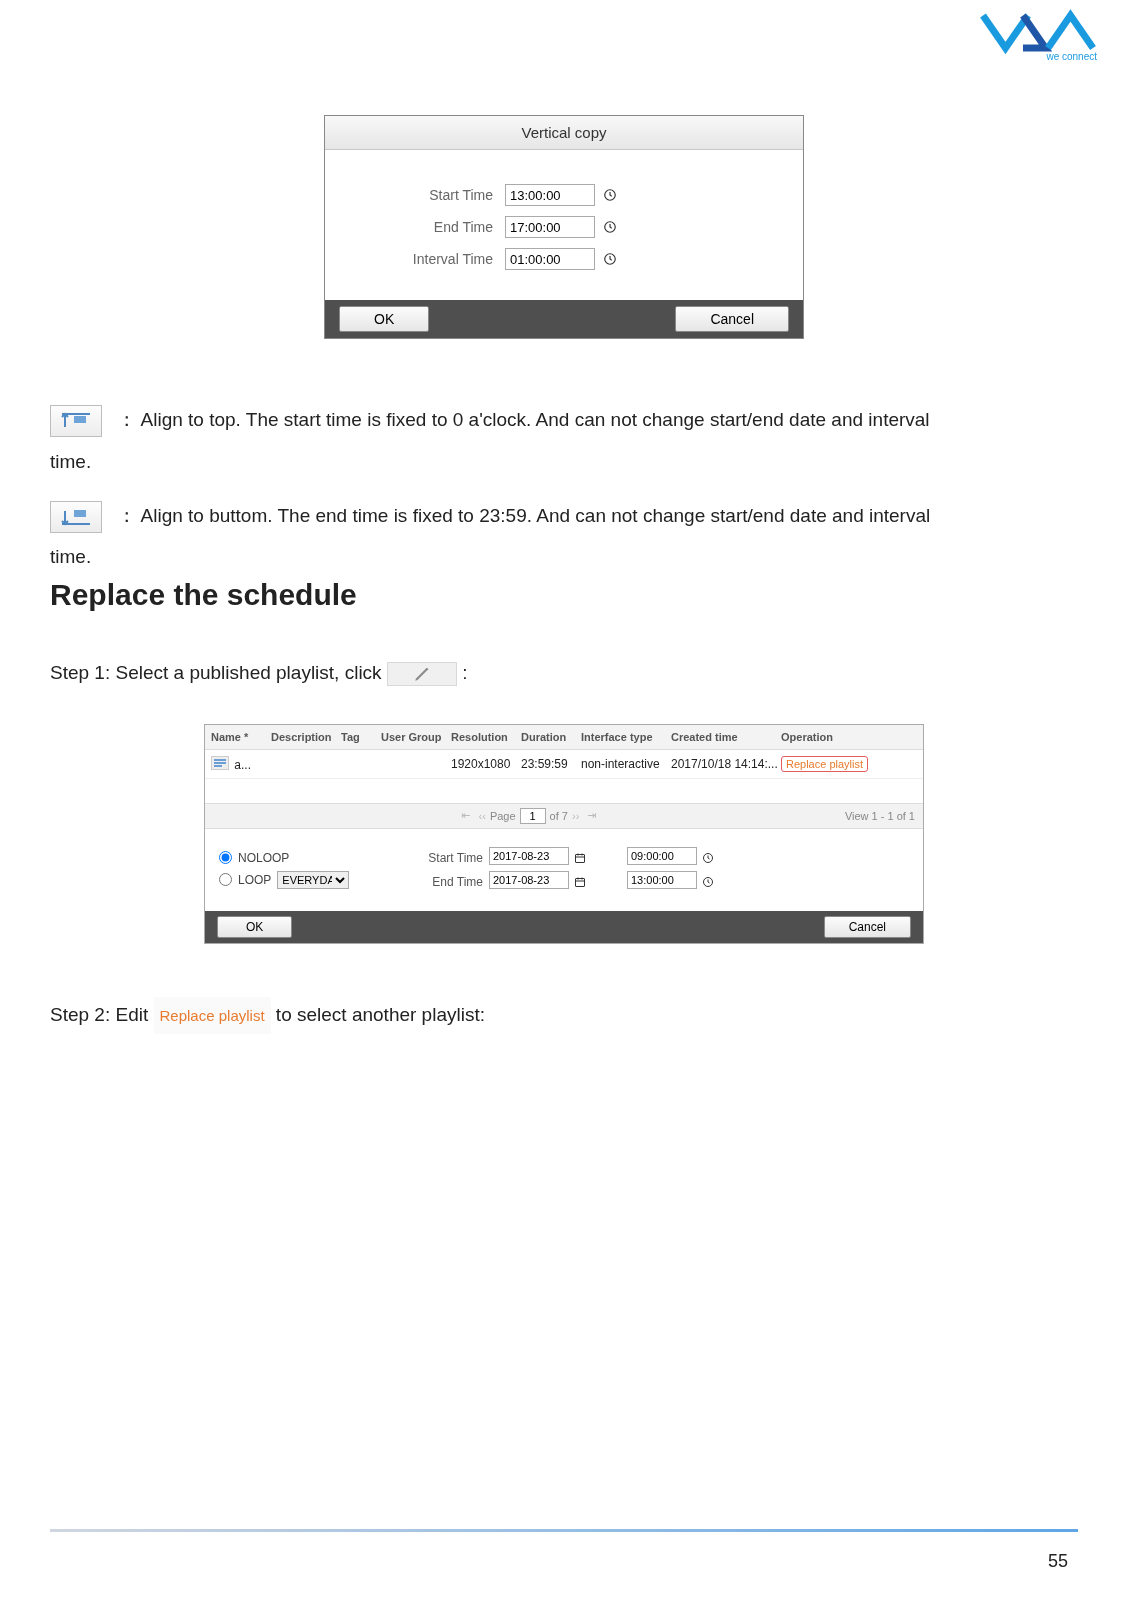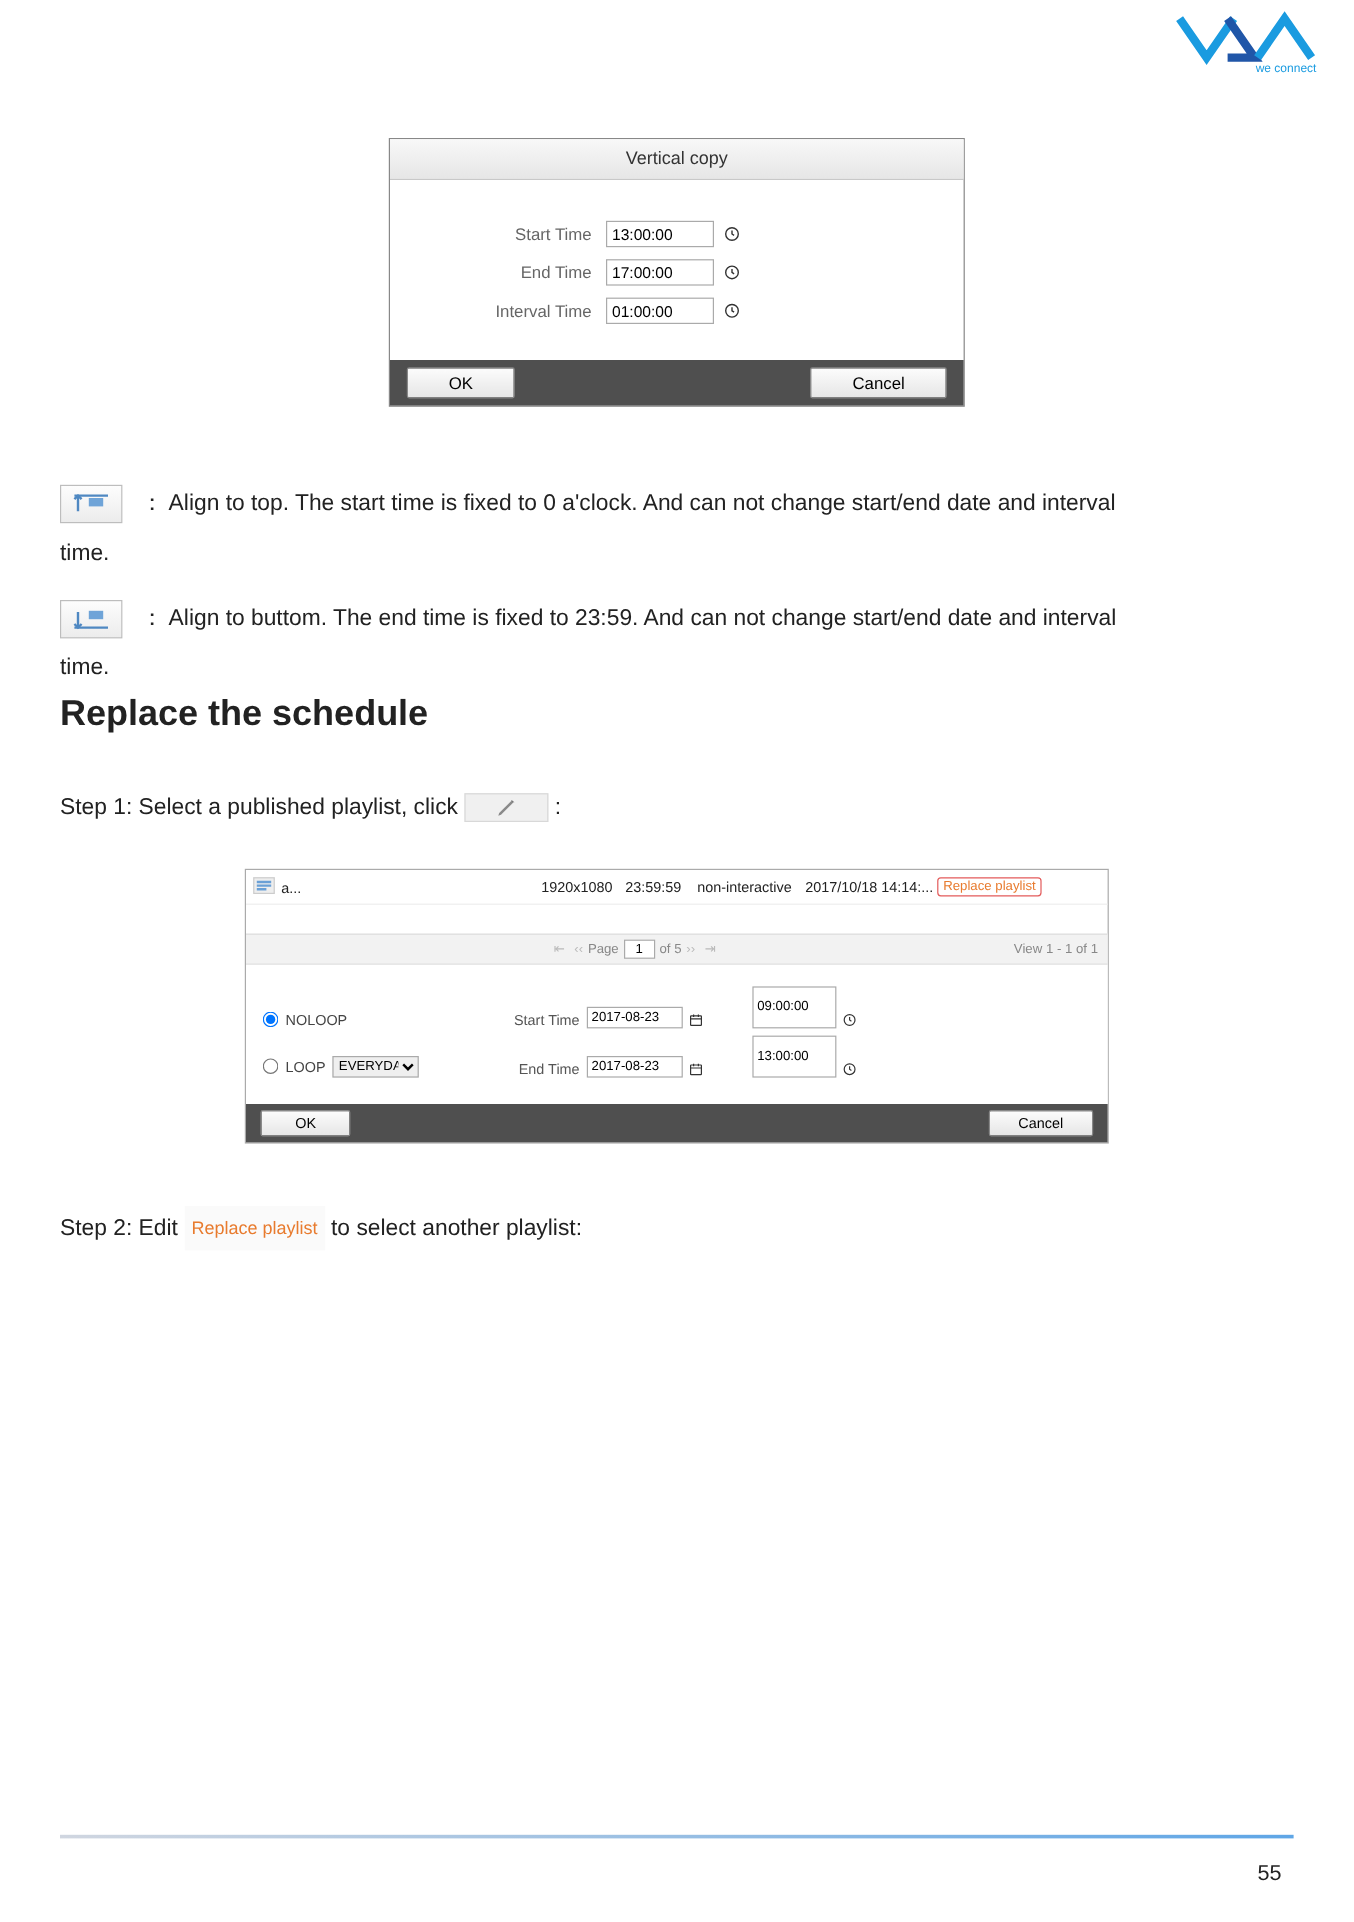--- a/index.html
+++ b/index.html
@@ -148,21 +148,21 @@
     background:#f2f2f2; border-top:1px solid #ddd; border-bottom:1px solid #ddd;
     display:flex; align-items:center; padding:4px 8px; color:#888; font-size:11px;
   }
   .pager .gap{flex:1;}
   .pgin{width:26px; height:16px; border:1px solid #aaa; text-align:center; font-size:11px; margin:0 4px;}
   .dlg2-body{ padding:12px 14px 16px 14px; background:#fff; }
   .row2{ display:flex; align-items:flex-end; margin:6px 0; font-size:12px; color:#444; }
   .row2 .lead{ flex:0 0 200px; display:flex; align-items:center; gap:6px;}
   .row2 .lbl { flex:0 0 70px; text-align:right; padding-right:6px; color:#555;}
   .row2 .inp { width:80px; height:18px; border:1px solid #aaa; font-size:11px; padding:0 3px;}
-  .row2 .inp2 { width:70px; height:35px; border:1px solid #aaa; font-size:11px; padding:0 3px; margin-left:40px;}
+  .row2 .inp2 { width:70px; height:18px; border:1px solid #aaa; font-size:11px; padding:0 3px; margin-left:40px;}
   .sel { height:18px; border:1px solid #aaa; font-size:11px; width:72px;}
   .cal-icn,.clk-icn{width:14px;height:14px;display:inline-flex;align-items:center;justify-content:center;margin-left:4px;}
   .dlg2-foot{
     background:#4f4f4f;
     padding:5px 12px;
     display:flex; justify-content:space-between;
   }
   .align-svg{position:absolute; left:50%; top:50%; transform:translate(-50%,-50%);}
   .pen-svg{position:absolute; left:50%; top:50%; transform:translate(-50%,-50%);}
 </style>
@@ -255,20 +255,31 @@
   <span class="edit-icon-inline">
     <svg class="pen-svg" width="22" height="18" viewBox="0 0 24 24">
       <path d="M3 21 L6 20 L20 6 L18 4 L4 18 Z" fill="#8a8a8a"></path>
       <path d="M18 4 L20 6" stroke="#555" stroke-width="1"></path>
     </svg>
   </span>
   <span>:</span>
 </div>
 
 <div class="dlg2">
+  <div class="tbl-head">
+    <div class="c-name">Name *</div>
+    <div class="c-desc">Description</div>
+    <div class="c-tag">Tag</div>
+    <div class="c-ug">User Group</div>
+    <div class="c-res">Resolution</div>
+    <div class="c-dur">Duration</div>
+    <div class="c-if">Interface type</div>
+    <div class="c-ct">Created time</div>
+    <div class="c-op">Operation</div>
+  </div>
   <div class="tbl-row">
     <div class="c-name">
       <span class="tiny-icon">
         <svg width="16" height="12" viewBox="0 0 16 12">
             <line x1="2" y1="3" x2="14" y2="3" stroke="#6aa0d6" stroke-width="2"></line>
             <line x1="2" y1="6" x2="14" y2="6" stroke="#6aa0d6" stroke-width="2"></line>
             <line x1="2" y1="9" x2="10" y2="9" stroke="#6aa0d6" stroke-width="2"></line>
           </svg>
       </span>
       <span>a...</span>
@@ -284,21 +295,21 @@
       <span class="replace-link">Replace playlist</span>
     </div>
   </div>
   <div style="height:24px;"></div>
   <div class="pager">
     <span class="gap"></span>
     <span style="margin:0 4px;color:#bbb;">⇤</span>
     <span style="margin:0 4px;color:#bbb;">‹‹</span>
     <span>Page</span>
     <input class="pgin" value="1" style="">
-    <span>of 5</span>
+    <span>of 7</span>
     <span style="margin:0 4px;color:#bbb;">››</span>
     <span style="margin:0 4px;color:#bbb;">⇥</span>
     <span class="gap"></span>
     <span>View 1 - 1 of 1</span>
   </div>
 
   <div class="dlg2-body">
     <div class="row2">
       <div class="lead">
         <input type="radio" checked="" style="">

